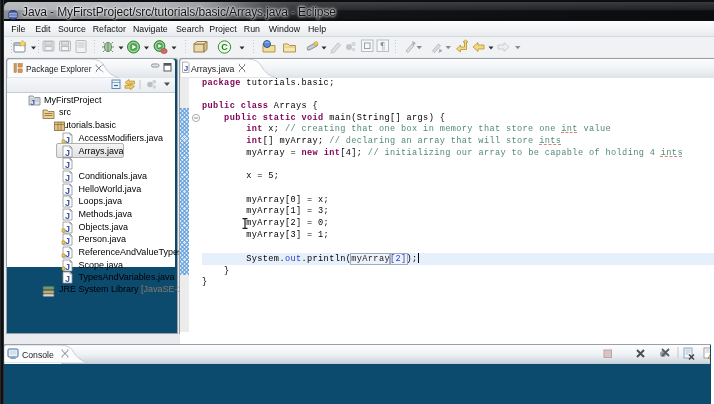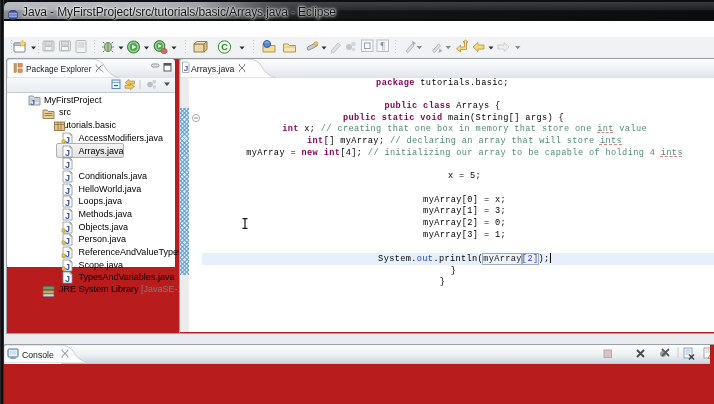--- a/index.html
+++ b/index.html
@@ -20,36 +20,36 @@
   background:linear-gradient(180deg,#fcfdfe 0%,#f2f4f6 55%,#e8ebee 100%);
   border-bottom:1px solid #d5d8db;}
 #menubar span{position:absolute;top:2.5px;font-size:8.8px;color:#111;}
 
 #toolbar{left:0;top:37px;width:714px;height:20px;background:#f1f2f4;}
 .tsep{position:absolute;top:3px;width:1px;height:14px;
   background:repeating-linear-gradient(180deg,#c6c9cc 0 1px,transparent 1px 3px);}
 
 #mainbg{left:0;top:57px;width:714px;height:290px;background:#e9ebee;}
 
-.panel{position:absolute;background:#b91c1c;border:1px solid #9aa0a8;padding-left:16px;}
+.panel{position:absolute;background:#0c4a6e;border:1px solid #9aa0a8;}
 
 #pkg{left:6px;top:58px;width:170px;height:274px;border-radius:3px 3px 0 0;}
 #pkg-tabrow{position:absolute;left:0;top:0;width:168px;height:19px;
   background:linear-gradient(180deg,#fdfdfe 0%,#eef1f4 60%,#dfe3e8 100%);
   border-bottom:1px solid #cfd3d8;border-radius:3px 3px 0 0;}
 #pkg-toolrow{position:absolute;left:0;top:19px;width:168px;height:14px;
   background:linear-gradient(180deg,#f7f8fa,#e9edf1);border-bottom:1px solid #c9cdd2;}
 #tree{position:absolute;left:0;top:34px;width:168px;height:174px;background:#fff;font-size:9px;color:#000;}
 .trow{position:absolute;height:13px;line-height:13px;white-space:nowrap;}
 
 #editor{left:179px;top:58px;width:536px;height:274px;border-radius:3px 0 0 0;border-right:none;}
 #ed-tabrow{position:absolute;left:0;top:0;width:535px;height:19px;
   background:linear-gradient(180deg,#fdfdfe 0%,#eef1f4 60%,#dfe3e8 100%);
   border-bottom:1px solid #cfd3d8;border-radius:3px 0 0 0;}
-#ed-content{position:absolute;left:0;top:19px;width:535px;height:254px;background:#fff;text-align:center;}
+#ed-content{position:absolute;left:0;top:19px;width:535px;height:326px;background:#fff;}
 #ruler{position:absolute;left:0;top:0;width:9px;height:254px;background:#ececec;}
 #range{position:absolute;left:0;top:30px;width:9px;height:167px;
   background:
    repeating-linear-gradient(45deg,rgba(96,156,219,.7) 0 1.4px,rgba(255,255,255,0) 1.4px 3px),
    repeating-linear-gradient(-45deg,rgba(96,156,219,.7) 0 1.4px,rgba(255,255,255,0) 1.4px 3px),
    #d8e9f8;}
 #foldcol{position:absolute;left:9px;top:0;width:13px;height:254px;background:#fff;border-right:1px solid #dcdcdc;}
 #code{position:absolute;left:22px;top:0;width:514px;height:254px;background:#fff;}
 pre.codepre{margin:0;position:absolute;left:0;top:-0.5px;font-family:"Liberation Mono",monospace;
   font-size:8.6px;line-height:11.7px;letter-spacing:0.37px;color:#000;}
@@ -77,20 +77,32 @@
   <div class="abs" id="titlebar"></div>
   <div class="abs" id="glass"></div>
   <div class="abs" id="title-text">Java - MyFirstProject/src/tutorials/basic/Arrays.java - Eclipse</div>
   <div class="abs" id="ticon-eclipse" style="left:8px;top:6px">
     <svg width="10" height="10">
       <circle cx="5" cy="5" r="4.8" fill="#3a4f9a"></circle>
       <path d="M0.5,3.2 h9 M0.2,5 h9.6 M0.5,6.8 h9" stroke="#b8c2e8" stroke-width="1.1"></path>
       <circle cx="5" cy="5" r="4.8" fill="none" stroke="#1a2a5a" stroke-width=".6"></circle>
     </svg>
   </div>
+  <div class="abs" id="menubar">
+    <span style="left:11.3px">File</span>
+      <span style="left:35.3px">Edit</span>
+    <span style="left:58px">Source</span>
+      <span style="left:92.7px">Refactor</span>
+    <span style="left:133px">Navigate</span>
+      <span style="left:176px">Search</span>
+    <span style="left:209.3px">Project</span>
+      <span style="left:243.8px">Run</span>
+    <span style="left:268.8px">Window</span>
+      <span style="left:308px">Help</span>
+  </div>
   <div class="abs" id="toolbar">
    <svg width="714" height="20" style="position:absolute;left:0;top:0">
 
     <g transform="translate(14,3)">
       <rect x="0" y="3" width="11" height="9" rx="1" fill="#fdfdfd" stroke="#7a8a9a"></rect>
       <rect x="0" y="3" width="11" height="2.5" fill="#b8c6d4" stroke="#7a8a9a" stroke-width=".6"></rect>
       <path d="M8.5,0 L9.6,2.2 L12,2.6 L10.2,4.2 L10.7,6.6 L8.5,5.4 L6.3,6.6 L6.8,4.2 L5,2.6 L7.4,2.2 Z" fill="#f7d86a" stroke="#c8a23a" stroke-width=".5"></path>
     </g>
     <path d="M31,9.5 l5,0 l-2.5,3 z" fill="#2a2c2e"></path>
 

